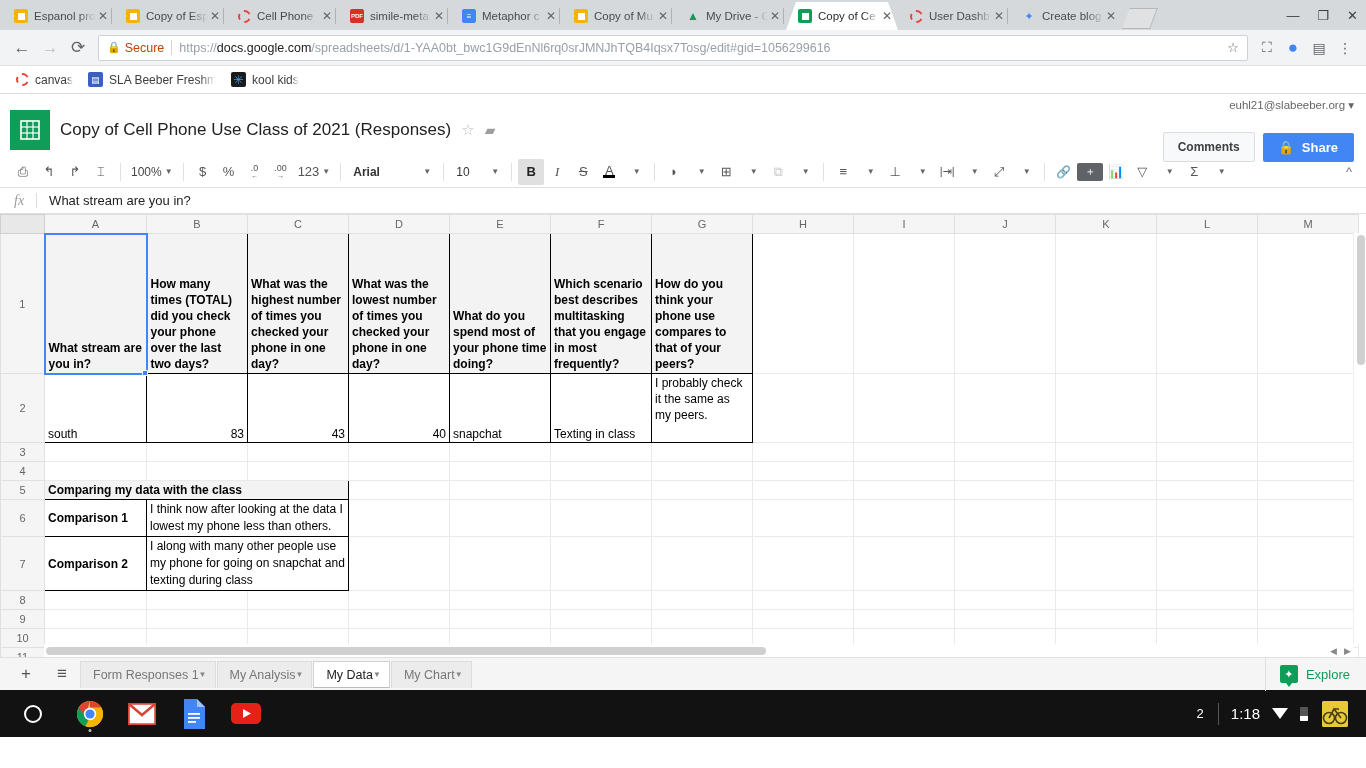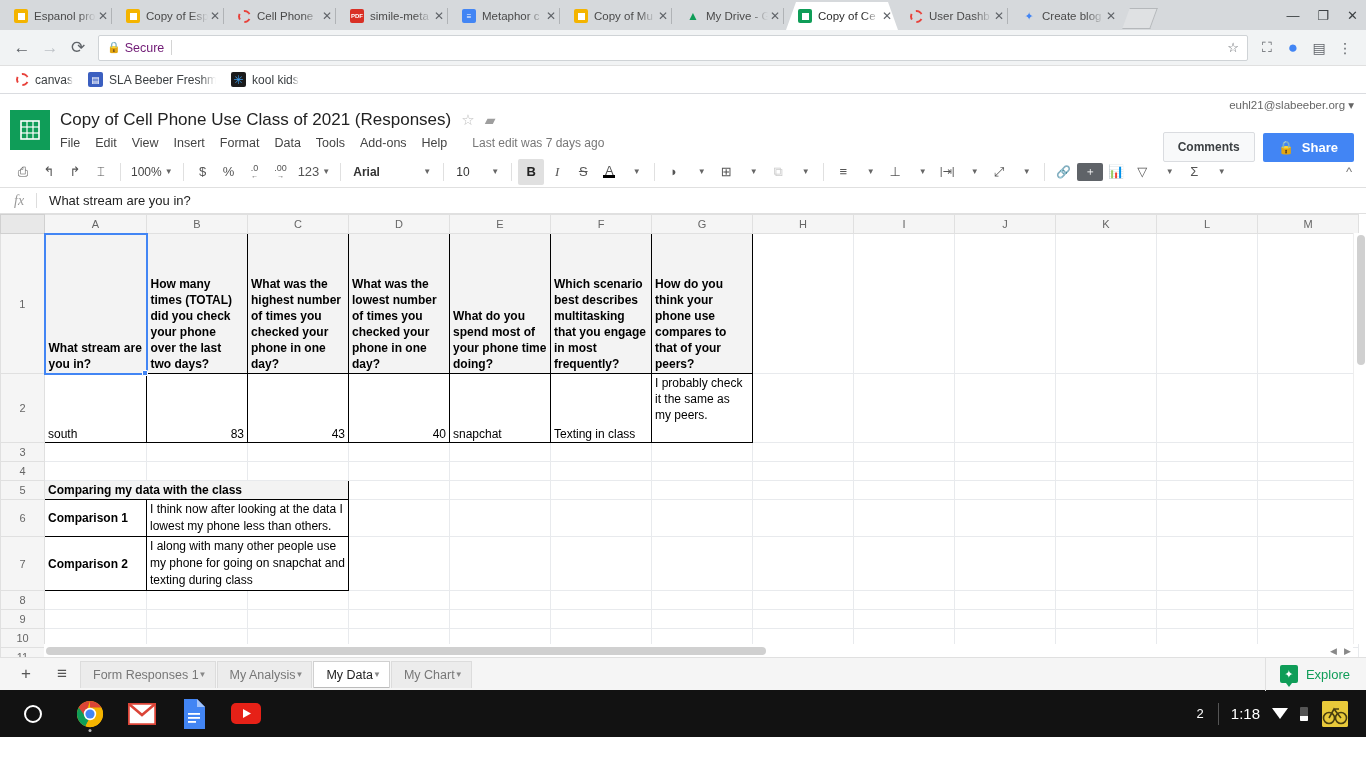--- a/index.html
+++ b/index.html
@@ -82,21 +82,21 @@
     flex-shrink: 0;
   }
   .nav-btn.dim { color: #bdc1c6; }
   .omnibox {
     flex: 1; height: 26px; background: #fff;
     border: 1px solid #cfd3d6; border-radius: 2px;
     display: flex; align-items: center; padding: 0 8px;
     margin: 0 6px; font-size: 13px; overflow: hidden;
   }
   .lock { color:#0b8043; font-size:11px; margin-right:4px; }
-  .secure-txt { color: #701a75; font-size: 12.5px; margin-right: 7px; }
+  .secure-txt { color: #c2410c; font-size: 12.5px; margin-right: 7px; }
   .omni-div { width:1px; height:15px; background:#d4d4d4; margin-right:7px; }
   .url { white-space: nowrap; color: #9aa0a6; font-size: 12.5px; }
   .url b { color: #202124; font-weight: 400; }
   .omni-star { margin-left:auto; color:#5f6368; font-size:13px; padding-left:6px;}
   .tb-icon {
     width: 26px; height: 26px; flex-shrink:0;
     display:flex;align-items:center;justify-content:center;
     font-size: 14px; color:#5f6368;
   }
 
@@ -359,20 +359,21 @@
 </div>
 
 <div class="chrome-toolbar">
   <div class="nav-btn">←</div>
   <div class="nav-btn dim">→</div>
   <div class="nav-btn">⟳</div>
   <div class="omnibox">
     <span class="lock">🔒</span>
     <span class="secure-txt">Secure</span>
     <span class="omni-div"></span>
+    <span class="url"><span>https://</span><b>docs.google.com</b><span>/spreadsheets/d/1-YAA0bt_bwc1G9dEnNl6rq0srJMNJhTQB4Iqsx7Tosg/edit#gid=1056299616</span></span>
     <span class="omni-star">☆</span>
   </div>
   <div class="tb-icon">⛶</div>
   <div class="tb-icon" style="color:#4285f4;font-size:17px">●</div>
   <div class="tb-icon" style="color:#5f6368">▤</div>
   <div class="tb-icon">⋮</div>
 </div>
 
 <div class="bookmarks">
   <div class="bm">
@@ -397,32 +398,20 @@
         <line x1="2" y1="14" x2="20" y2="14" stroke="#fff" stroke-width="1.2"></line>
         <line x1="8" y1="2" x2="8" y2="20" stroke="#fff" stroke-width="1.2"></line>
         <line x1="14" y1="2" x2="14" y2="20" stroke="#fff" stroke-width="1.2"></line>
       </svg>
   </div>
   <div class="doc-meta">
     <div class="doc-title-row">
       <span class="doc-title">Copy of Cell Phone Use Class of 2021 (Responses)</span>
       <span class="star-ico">☆</span>
       <span class="folder-ico">▰</span>
-    </div>
-    <div class="menubar">
-      <span>File</span>
-      <span>Edit</span>
-      <span>View</span>
-      <span>Insert</span>
-      <span>Format</span>
-      <span>Data</span>
-      <span>Tools</span>
-      <span>Add-ons</span>
-      <span>Help</span>
-      <span class="last-edit">Last edit was 7 days ago</span>
     </div>
   </div>
   <div class="header-right">
     <div class="acct"><span>euhl21@slabeeber.org</span> ▾</div>
     <div class="hdr-btns">
       <div class="btn-comments">Comments</div>
       <div class="btn-share">
         <span>🔒</span>
         <span>Share</span>
       </div>

